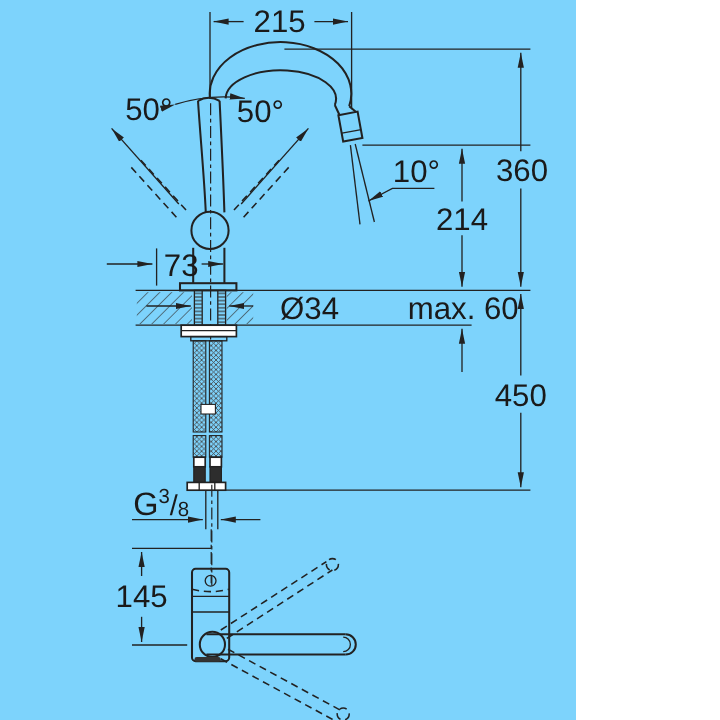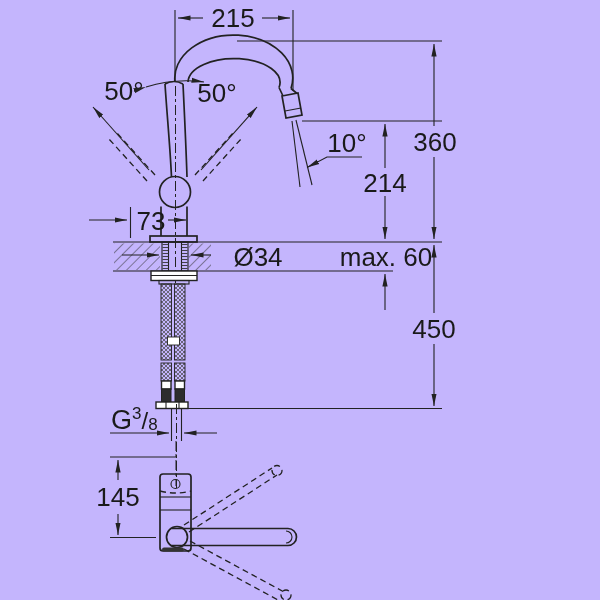--- a/index.html
+++ b/index.html
@@ -1,17 +1,17 @@
 <!DOCTYPE html>
 <html><head>
 <meta charset="utf-8">
 <style>
   html,body{margin:0;padding:0;background:#fff;}
   .canvas{
-    width:600px;height:600px;background:#c4b5fd;position:relative;overflow:hidden;
+    width:480px;height:600px;background:#7dd3fc;position:relative;overflow:hidden;
     font-family:"Liberation Sans", sans-serif;
   }
   svg{display:block;}
   text{fill:#1a1a1a;font-family:"Liberation Sans", sans-serif;}
   .dimtxt{font-size:26px;}
   .thin{stroke:#222;stroke-width:1.1;fill:none;}
   .obj{stroke:#222;stroke-width:1.7;fill:none;}
   .objf{stroke:#222;stroke-width:1.4;fill:#fff;}
   .ghost{stroke:#222;stroke-width:1.3;fill:none;stroke-dasharray:6 4;}
   .cline{stroke:#222;stroke-width:1;fill:none;stroke-dasharray:10 3 3 3;}

